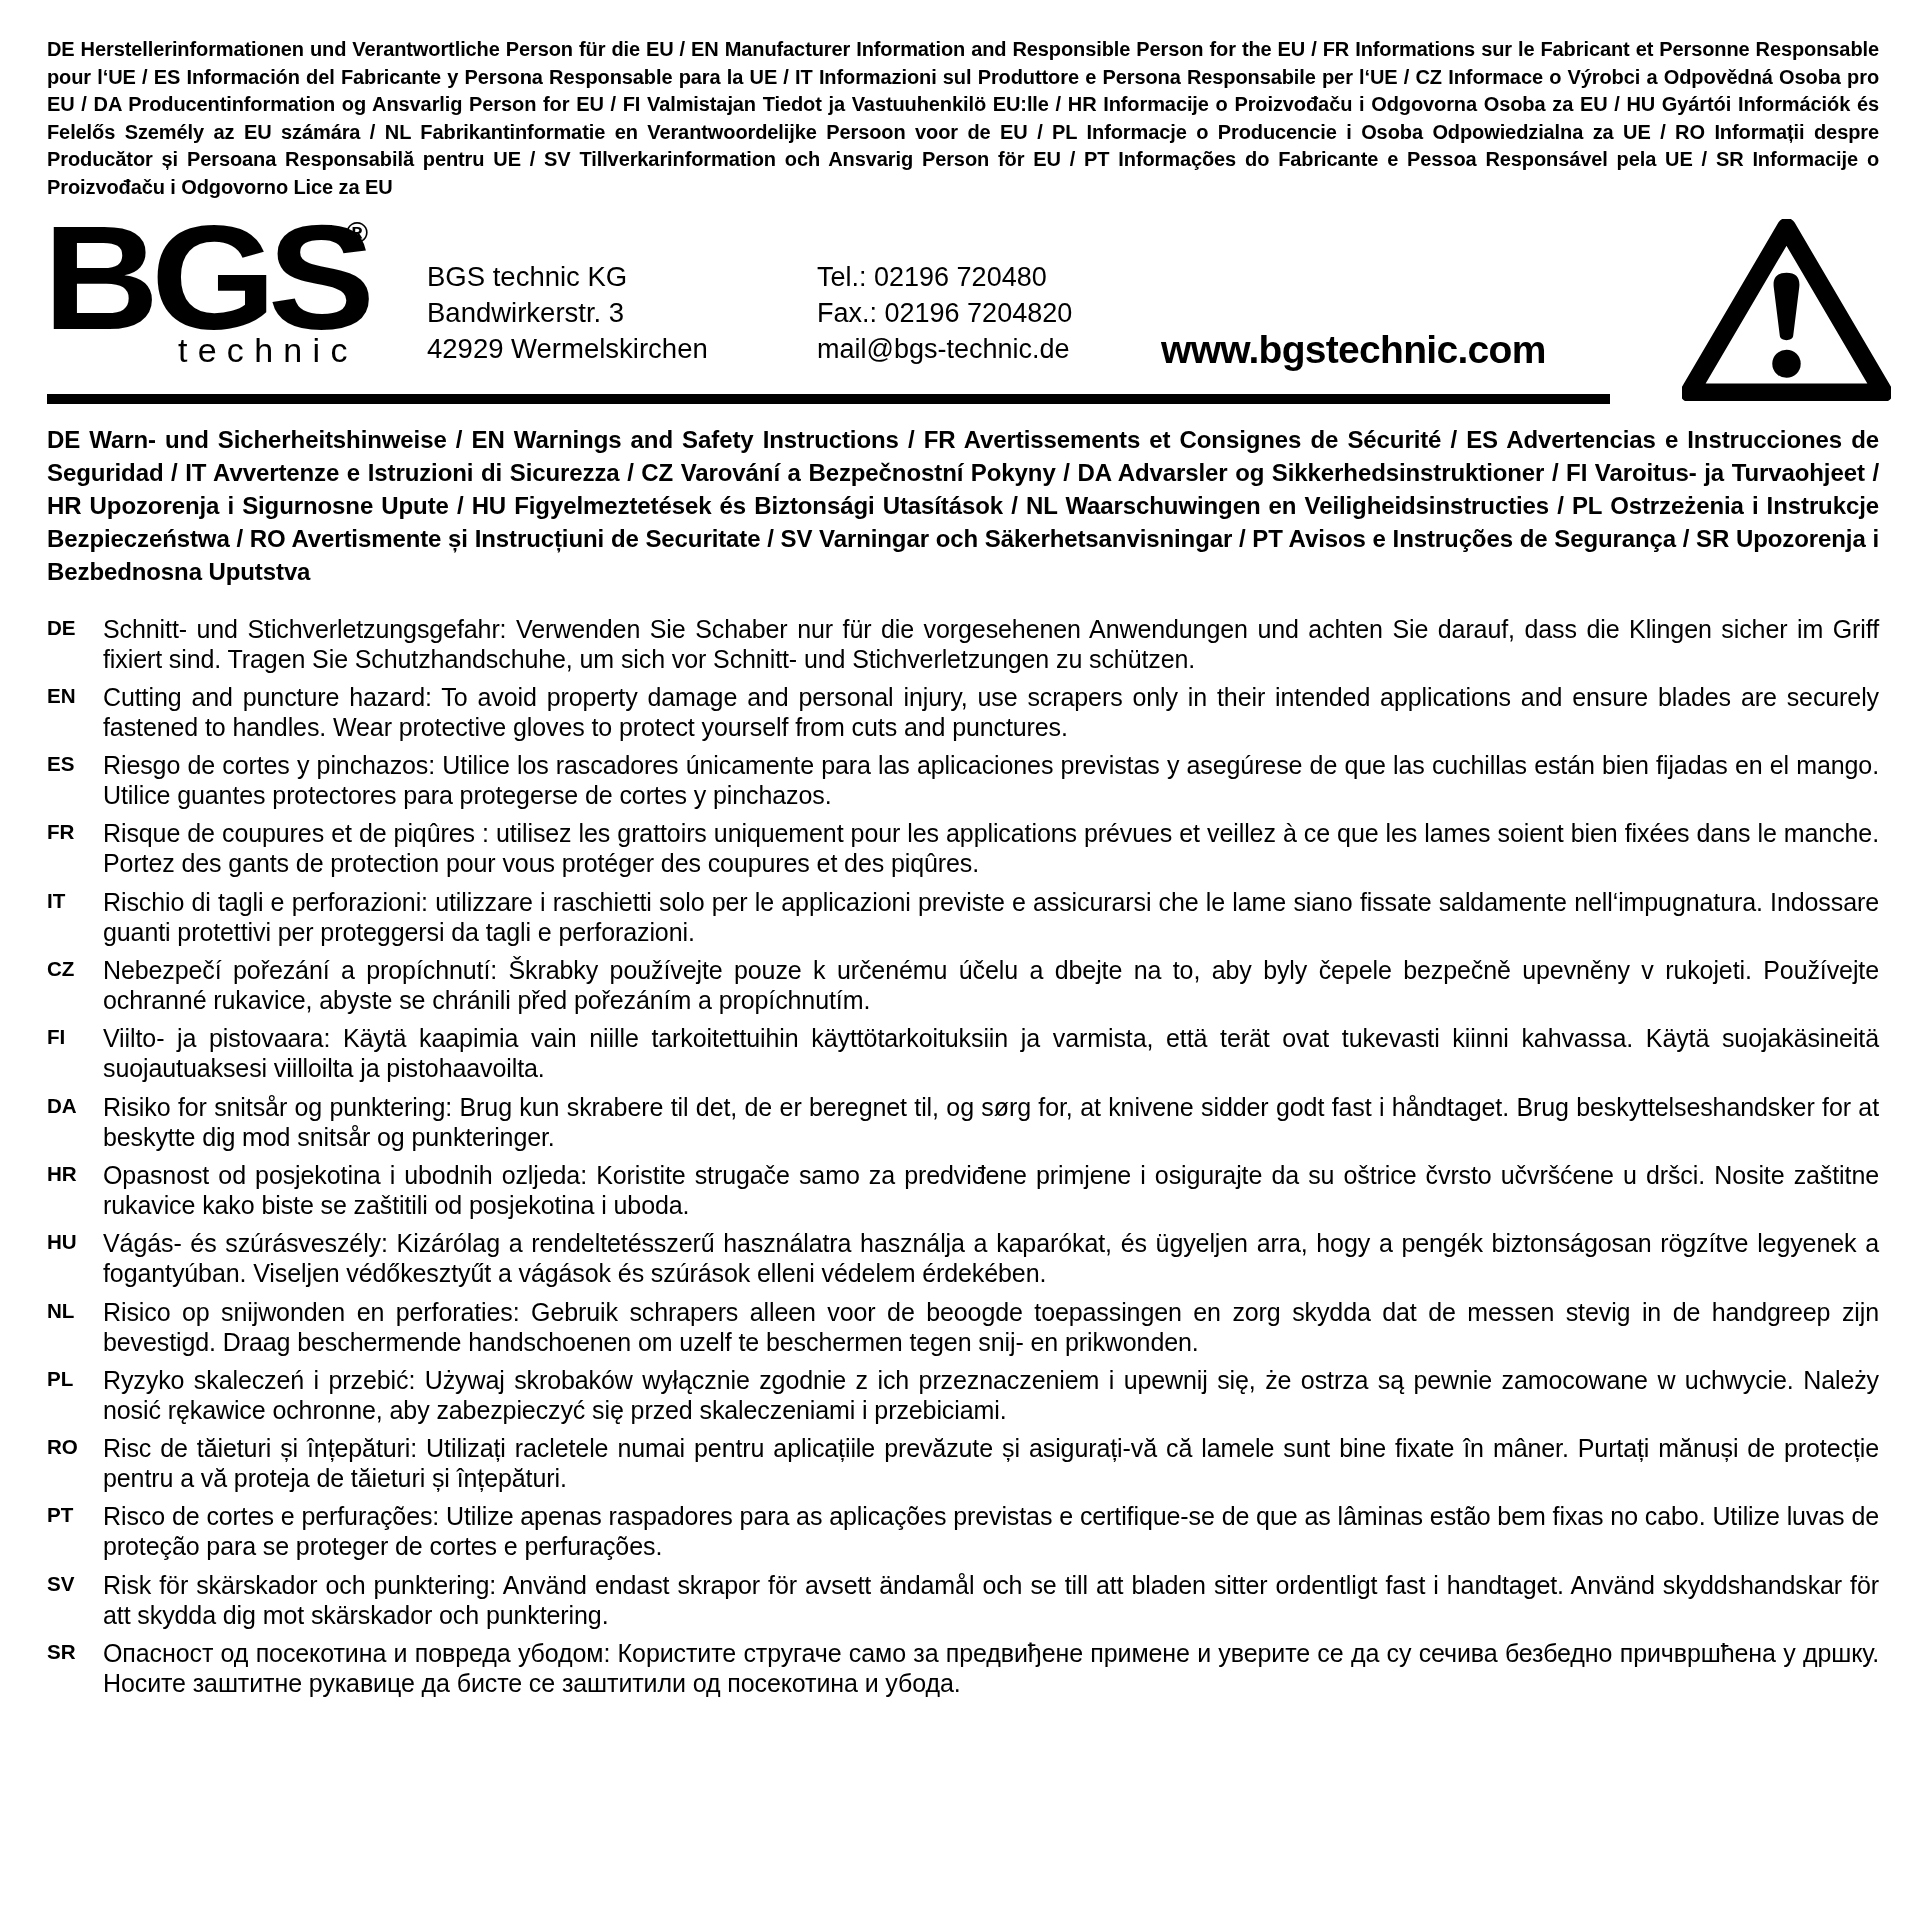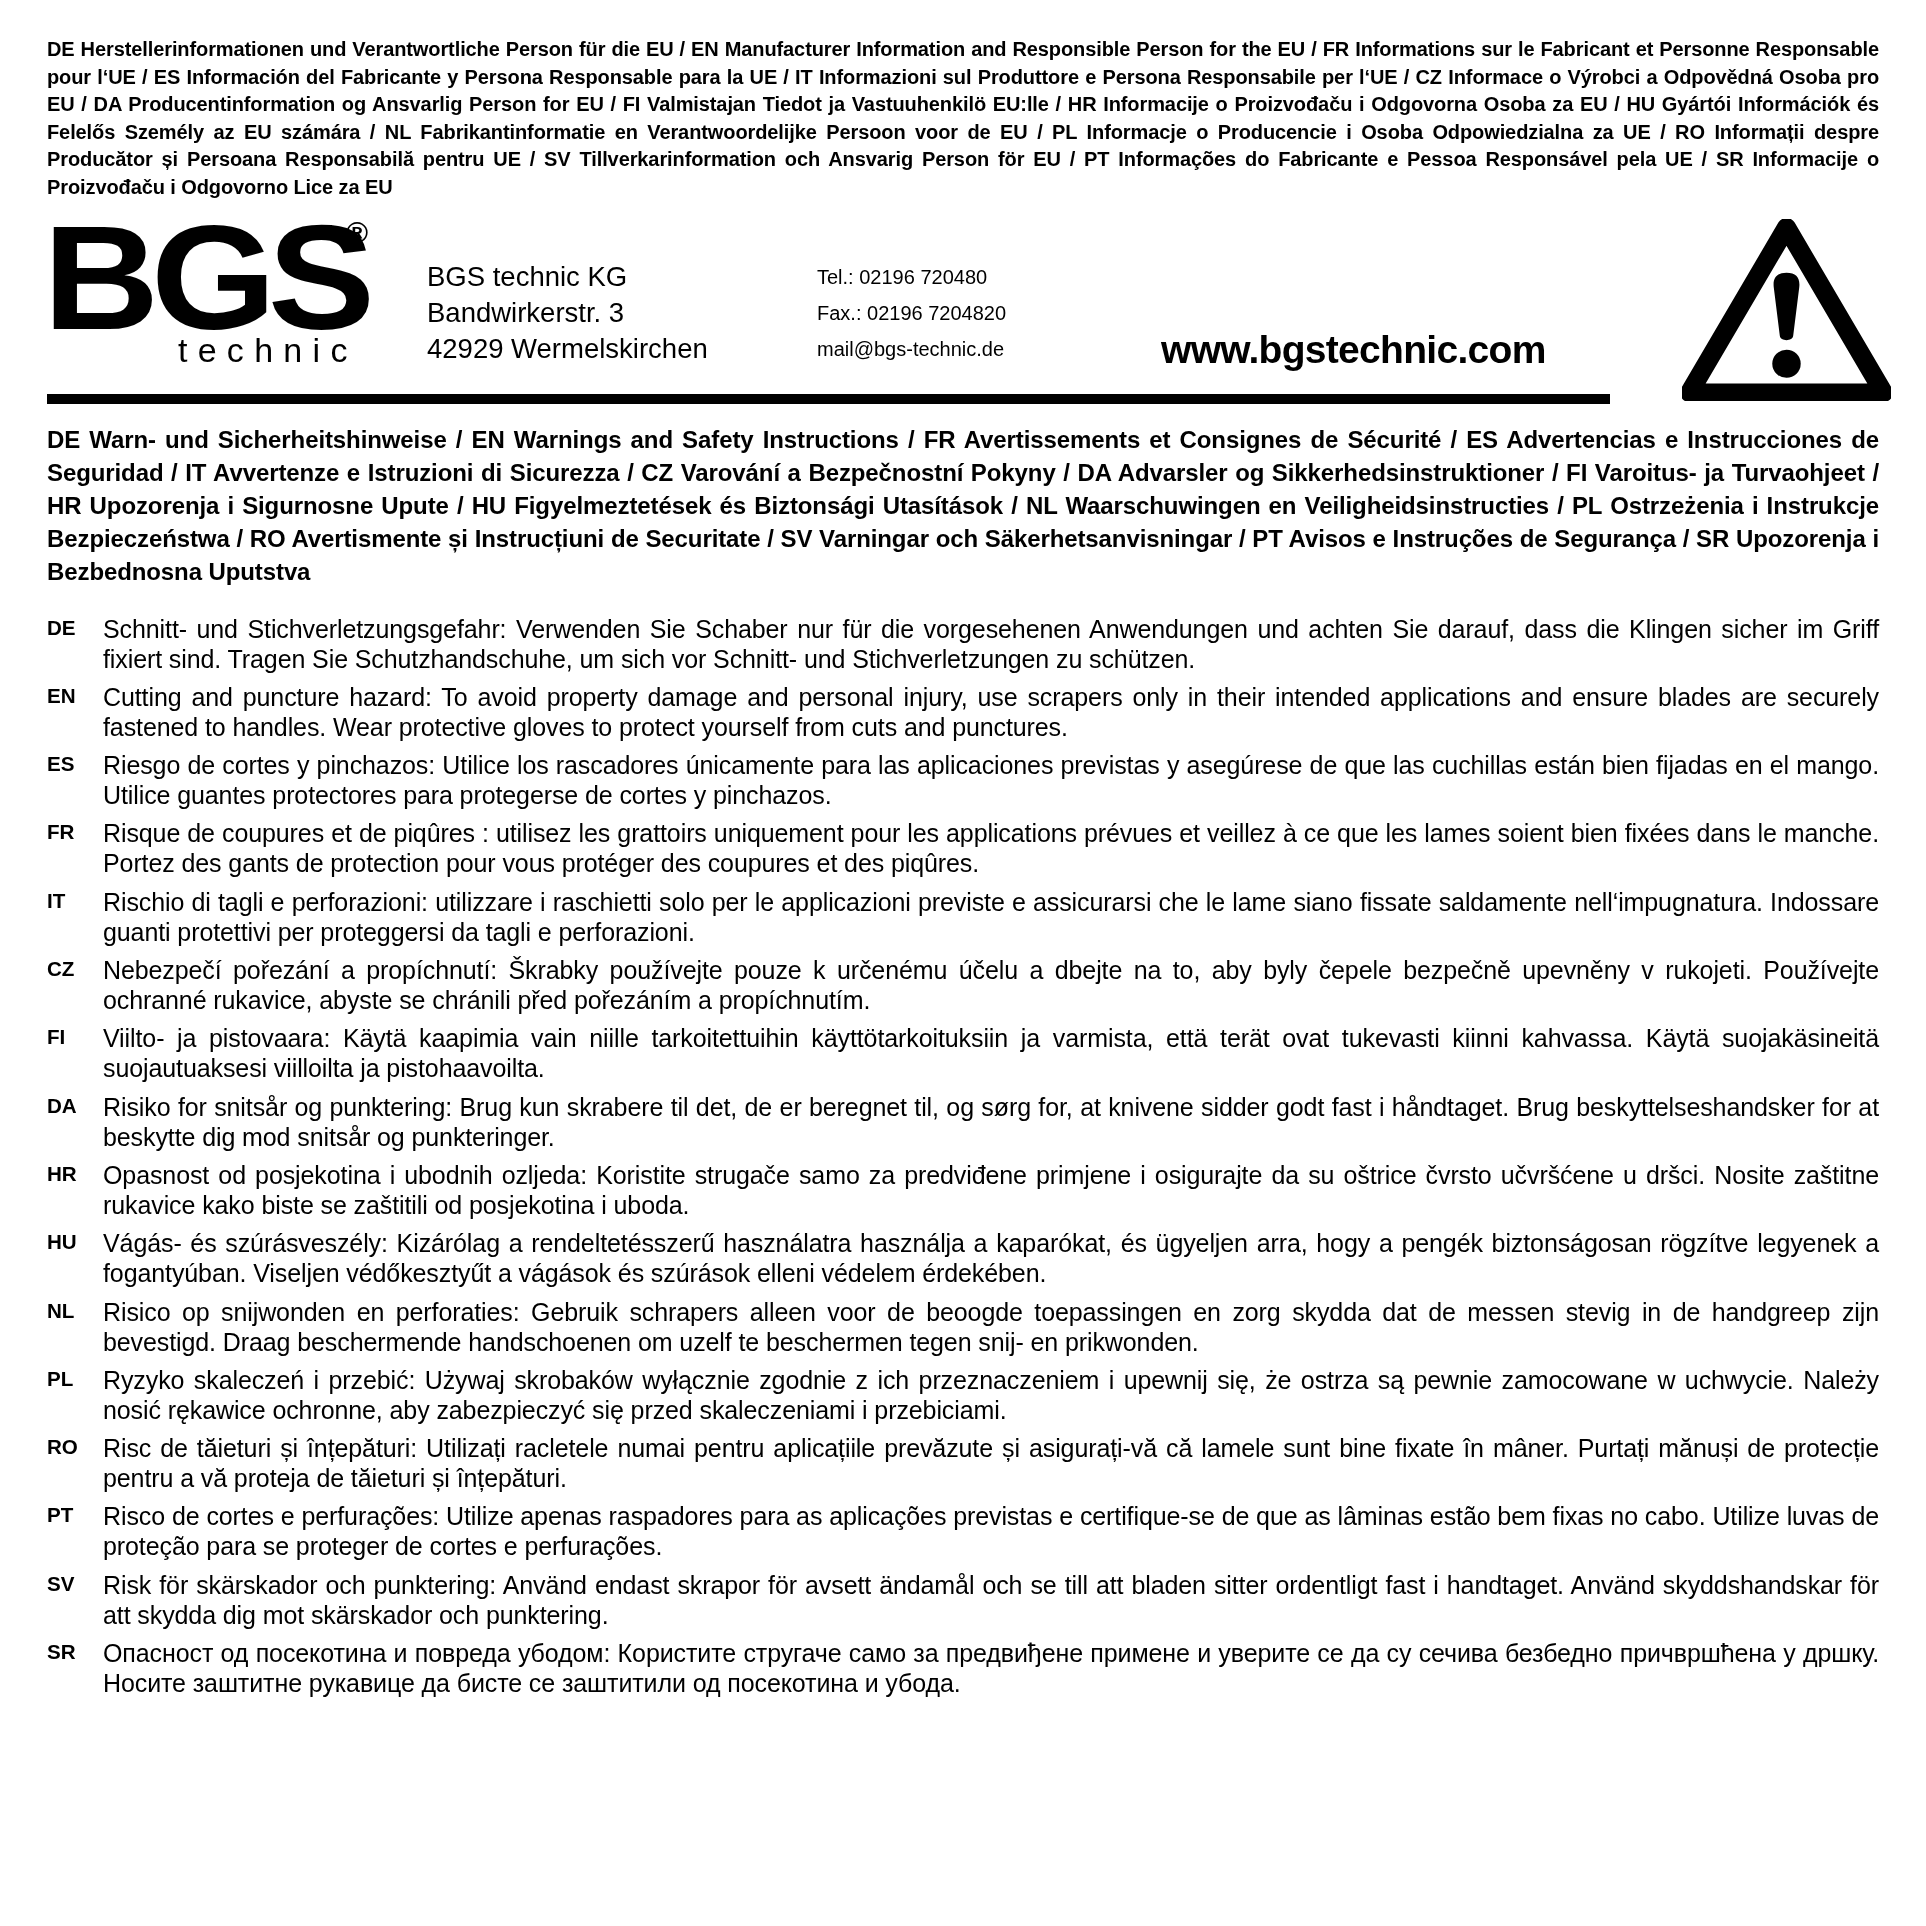--- a/index.html
+++ b/index.html
@@ -24,21 +24,21 @@
     font-size:161px; font-weight:bold; line-height:1;
     letter-spacing:-8.3px;
     transform:scaleY(0.92); transform-origin:top left;
   }
   .logo-reg { position:absolute; left:303px; top:-5.5px; font-size:30px; font-weight:bold; }
   .logo-sub {
     position:absolute; left:135px; top:109px;
     font-size:34px; font-weight:normal; letter-spacing:10.3px; white-space:nowrap;
   }
   .addr { position:absolute; left:380px; top:58px; font-size:27.5px; line-height:36px; }
-  .tel  { position:absolute; left:770px; top:58px; font-size:20px; line-height:36px; }
+  .tel  { position:absolute; left:770px; top:58px; font-size:27px; line-height:36px; }
   .site { position:absolute; left:1114px; top:127px; font-size:39px; font-weight:bold; letter-spacing:-0.7px; white-space:nowrap; }
   .triangle { position:absolute; right:-12.4px; top:18px; width:209px; height:182px; }
   .rule { width:1563px; height:9.6px; background:#000000; }
   .h2 {
     margin:19px 0 0 0;
     font-size:24px; font-weight:bold; line-height:33px;
     text-align:justify; letter-spacing:-0.1px;
   }
   .warnings { margin-top:26px; }
   .warning { display:grid; grid-template-columns:56px 1fr; margin-bottom:8.3px; }

